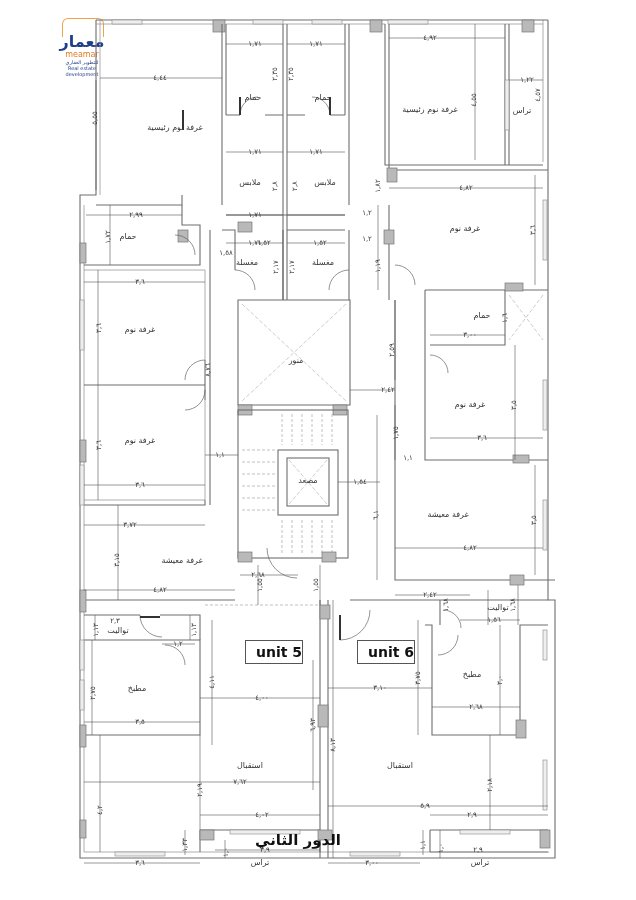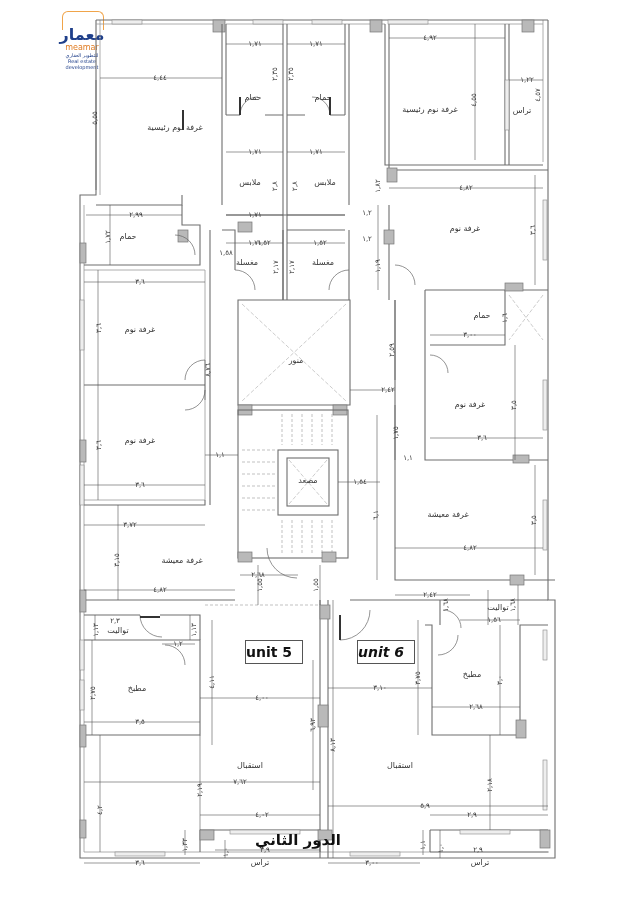--- a/index.html
+++ b/index.html
@@ -9,23 +9,23 @@
   .wall2 { fill:none; stroke:#9a9a9a; stroke-width:0.8; }
   .dim { stroke:#555; stroke-width:0.6; fill:none; }
   .col { fill:#b9b9b9; stroke:#777; stroke-width:0.7; }
   .door { fill:none; stroke:#666; stroke-width:0.7; }
   .doorleaf { stroke:#333; stroke-width:2; }
   .win { fill:#eee; stroke:#888; stroke-width:0.6; }
   .dash { stroke:#999; stroke-width:0.6; stroke-dasharray:3 2; fill:none; }
   .diag { stroke:#aaa; stroke-width:0.6; stroke-dasharray:4 2; }
   .lbl { font-family:"DejaVu Sans", sans-serif; font-size:8px; fill:#333; text-anchor:middle; }
   .dimtxt { font-family:"DejaVu Sans", sans-serif; font-size:7px; fill:#333; text-anchor:middle; }
-  .unit-box { position:absolute; border:1px solid #555; background:#fff; font-family:"DejaVu Sans", sans-serif; font-weight:bold; font-size:14px; color:#111; text-align:left; line-height:22px; }
+  .unit-box { position:absolute; border:1px solid #555; background:#fff; font-family:"DejaVu Sans", sans-serif; font-weight:bold; font-size:14px; color:#111; text-align:right; line-height:22px; }
   .floor-title { position:absolute; font-family:"DejaVu Sans", sans-serif; font-weight:bold; font-size:15px; color:#111; }
-  .logo { position:absolute; left:52px; top:11px; width:60px; height:52px; text-align:center; }
+  .logo { position:absolute; left:52px; top:18px; width:60px; height:52px; text-align:center; }
   .logo-ar { font-family:"DejaVu Sans", sans-serif; font-weight:bold; font-size:16px; color:#1f3f8a; line-height:16px; margin-top:16px; }
   .logo-en { font-family:"DejaVu Sans", sans-serif; font-weight:normal; font-size:8px; color:#e07a1f; line-height:9px; }
   .logo-sub { font-family:"DejaVu Sans", sans-serif; font-size:5px; color:#1f3f8a; line-height:6px; }
   .logo-bldg { position:absolute; left:10px; top:0; width:40px; height:18px; border:1.5px solid #f0a44a; border-bottom:none; border-radius:6px 6px 0 0; }
 </style>
 </head>
 <body>
 
 <div class="logo">
   <div class="logo-bldg"></div>
@@ -349,15 +349,15 @@
     <text class="dimtxt" x="425" y="808">٥,٩</text>
     <text class="dimtxt" x="472" y="817">٢,٩</text>
     <text class="dimtxt" x="372" y="865">٣,٠٠</text>
     <text class="dimtxt" x="425" y="845" transform="rotate(-90 425 845)">١,١</text>
     <text class="dimtxt" x="478" y="852">٢,٩</text>
     <text class="dimtxt" x="443" y="848" transform="rotate(-90 443 848)">١,٠</text>
   </g>
 </svg>
 
 <div class="unit-box" style="left:245px; top:640px; width:56px; height:22px;">unit 5</div>
-<div class="unit-box" style="left:357px; top:640px; width:56px; height:22px;font-style:italic;">unit 6</div>
+<div class="unit-box" style="left:357px; top:640px; width:56px; height:22px;">unit 6</div>
 
 <div class="floor-title" style="left:255px; top:831px; direction:rtl;">الدور الثاني</div>
 
 </body></html>

